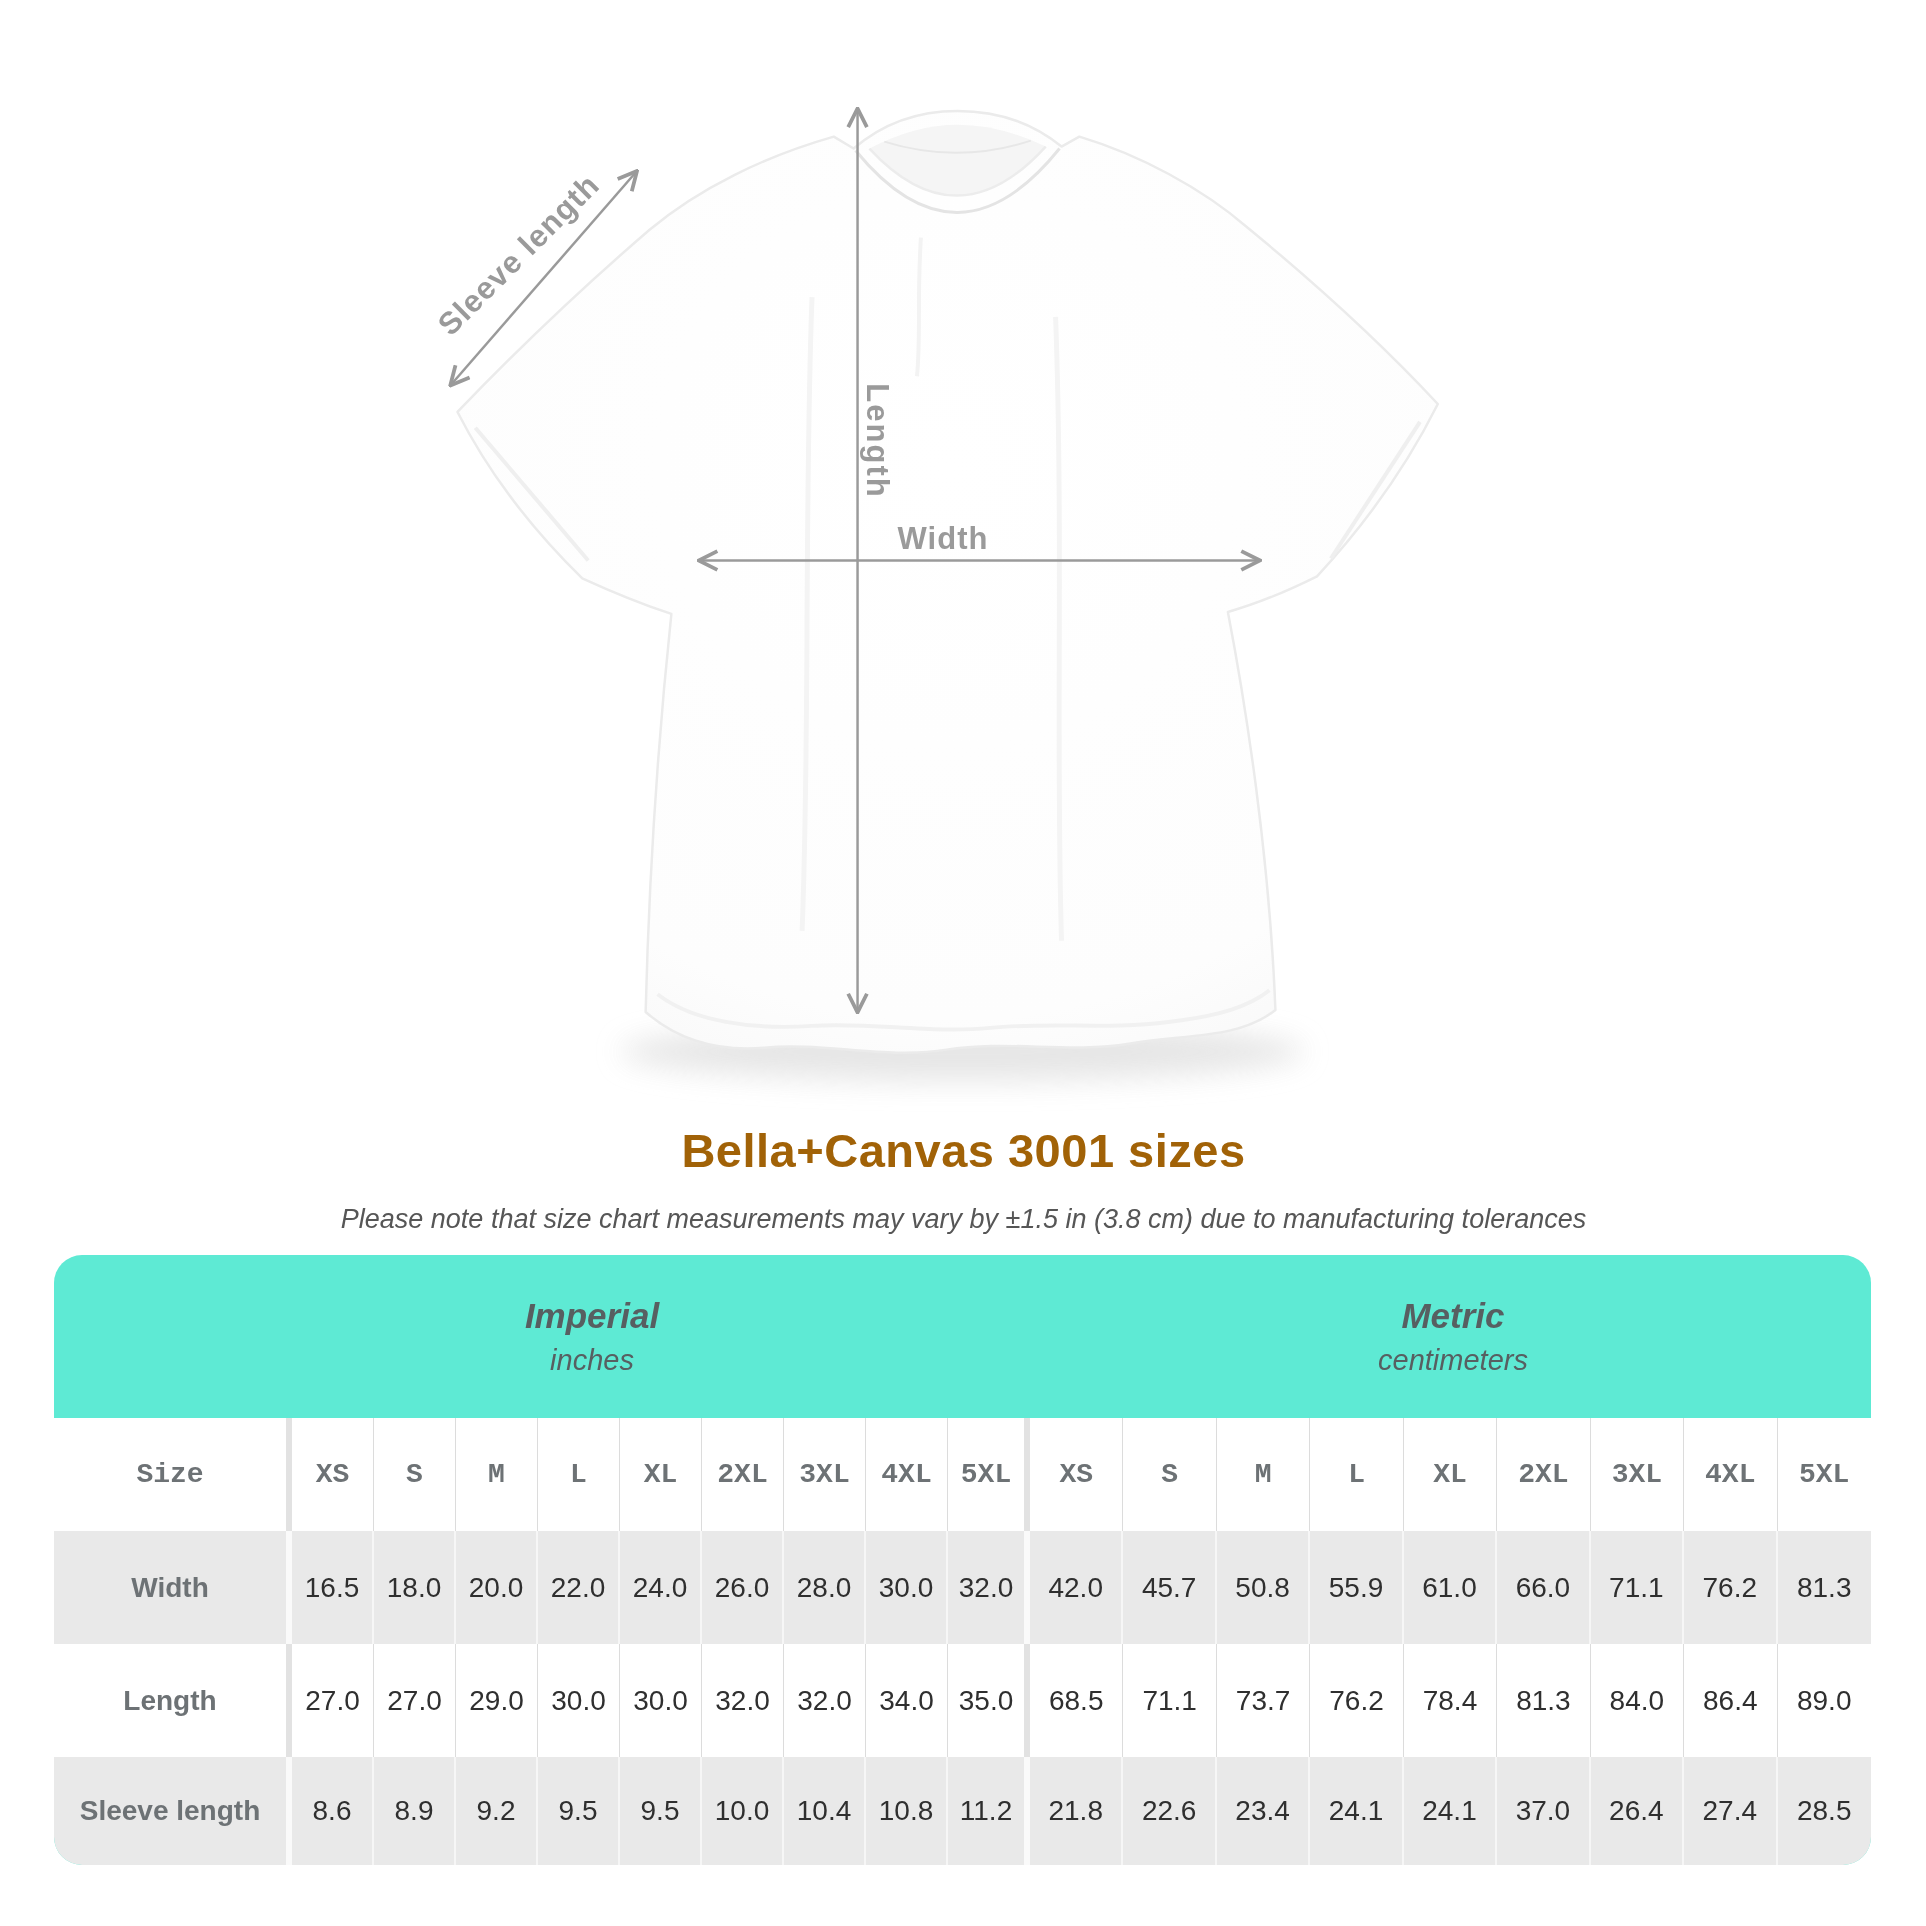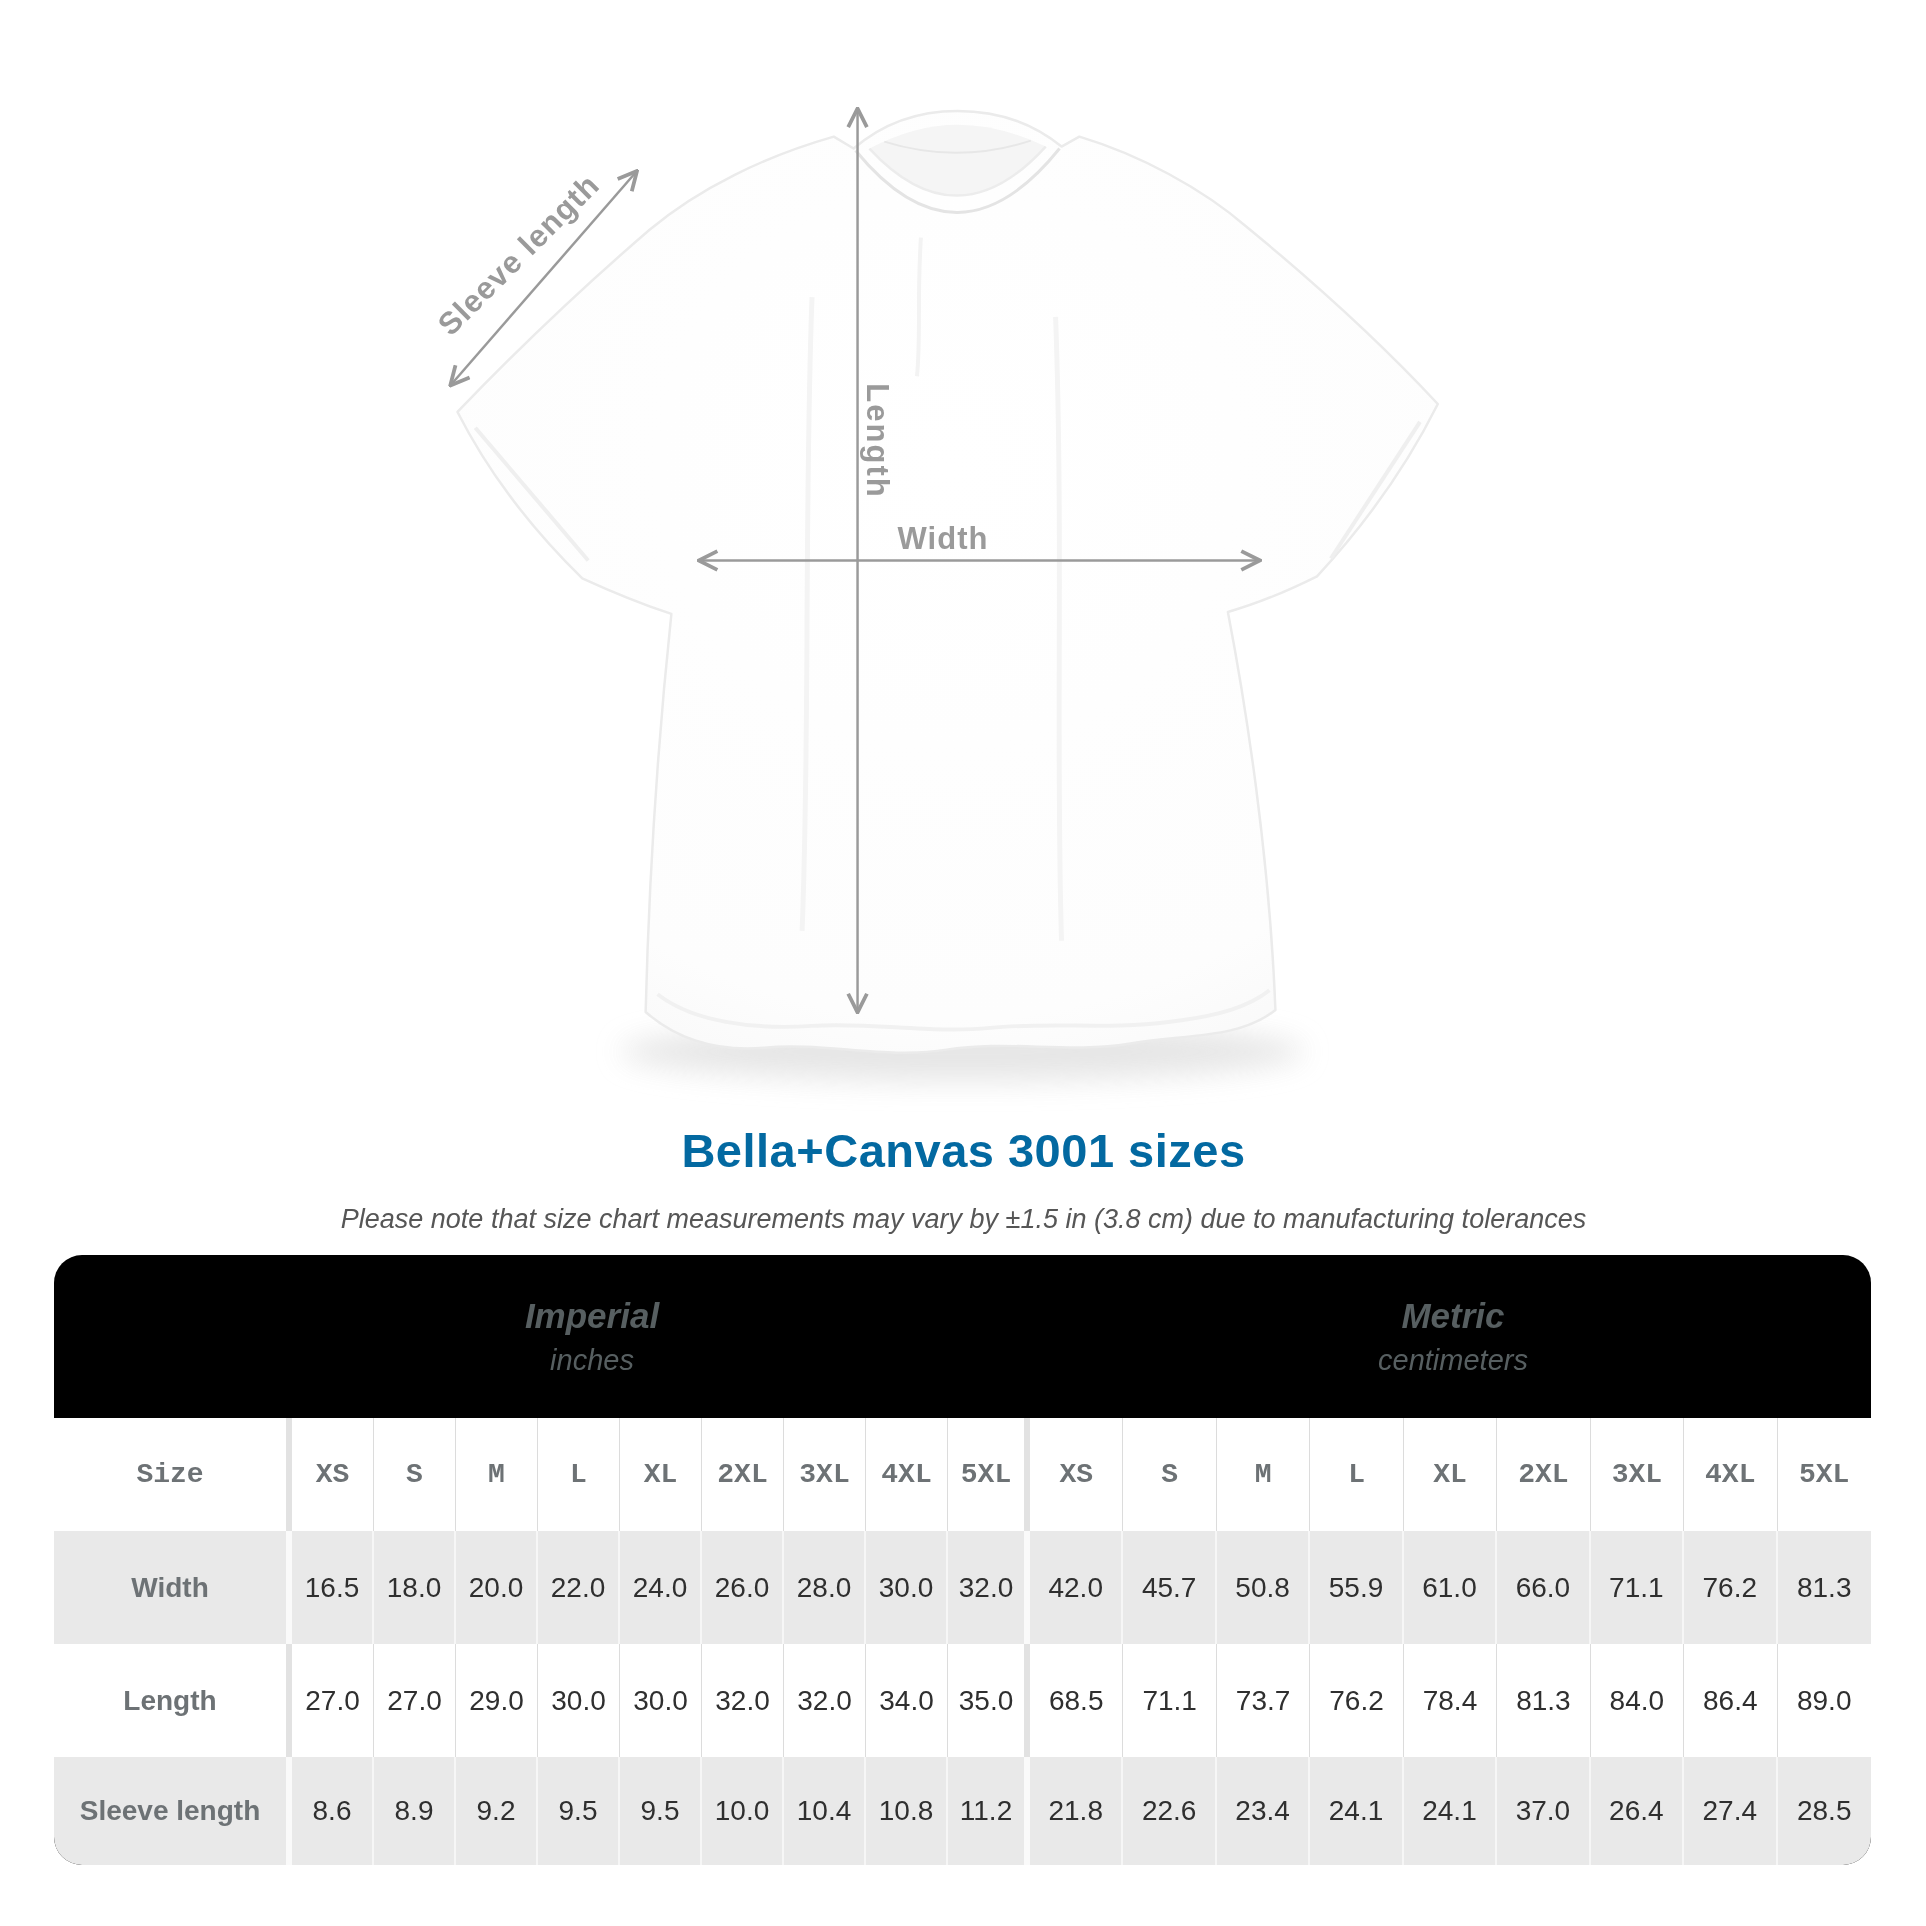--- a/index.html
+++ b/index.html
@@ -16,31 +16,31 @@
     position:absolute;color:#9a9a9a;font-weight:bold;font-size:31px;
     letter-spacing:1px;white-space:nowrap;
   }
   .lab-sleeve{left:519px;top:255px;transform:translate(-50%,-50%) rotate(-45deg);}
   .lab-length{left:877px;top:441px;transform:translate(-50%,-50%);writing-mode:vertical-rl;letter-spacing:2px;}
   .lab-width{left:943px;top:539px;transform:translate(-50%,-50%);}
 
   
   .chart-title{
     position:absolute;left:0;top:1123px;width:100%;text-align:center;
-    font-size:47px;font-weight:bold;color:#0369a1;letter-spacing:0.5px;
+    font-size:47px;font-weight:bold;color:#a16207;letter-spacing:0.5px;
   }
   .chart-subtitle{
     position:absolute;left:0;top:1204px;width:100%;text-align:center;
     font-size:27px;font-style:italic;color:#565656;
   }
 
   
   .size-table{
     position:absolute;left:54px;top:1255px;width:1817px;height:610px;
-    background:#000000;border-radius:28px;overflow:hidden;
+    background:#5eead4;border-radius:28px;overflow:hidden;
   }
   .units-band{position:relative;height:163px;}
   .unit-head{
     position:absolute;top:0;height:100%;display:flex;flex-direction:column;
     align-items:center;justify-content:center;transform:translateX(-50%);
   }
   .unit-head-imperial{left:538px;}
   .unit-head-metric{left:1399px;}
   .unit-name{font-size:35px;font-weight:bold;font-style:italic;color:#575f61;}
   .unit-sub{font-size:29px;font-style:italic;color:#575f61;margin-top:8px;}

